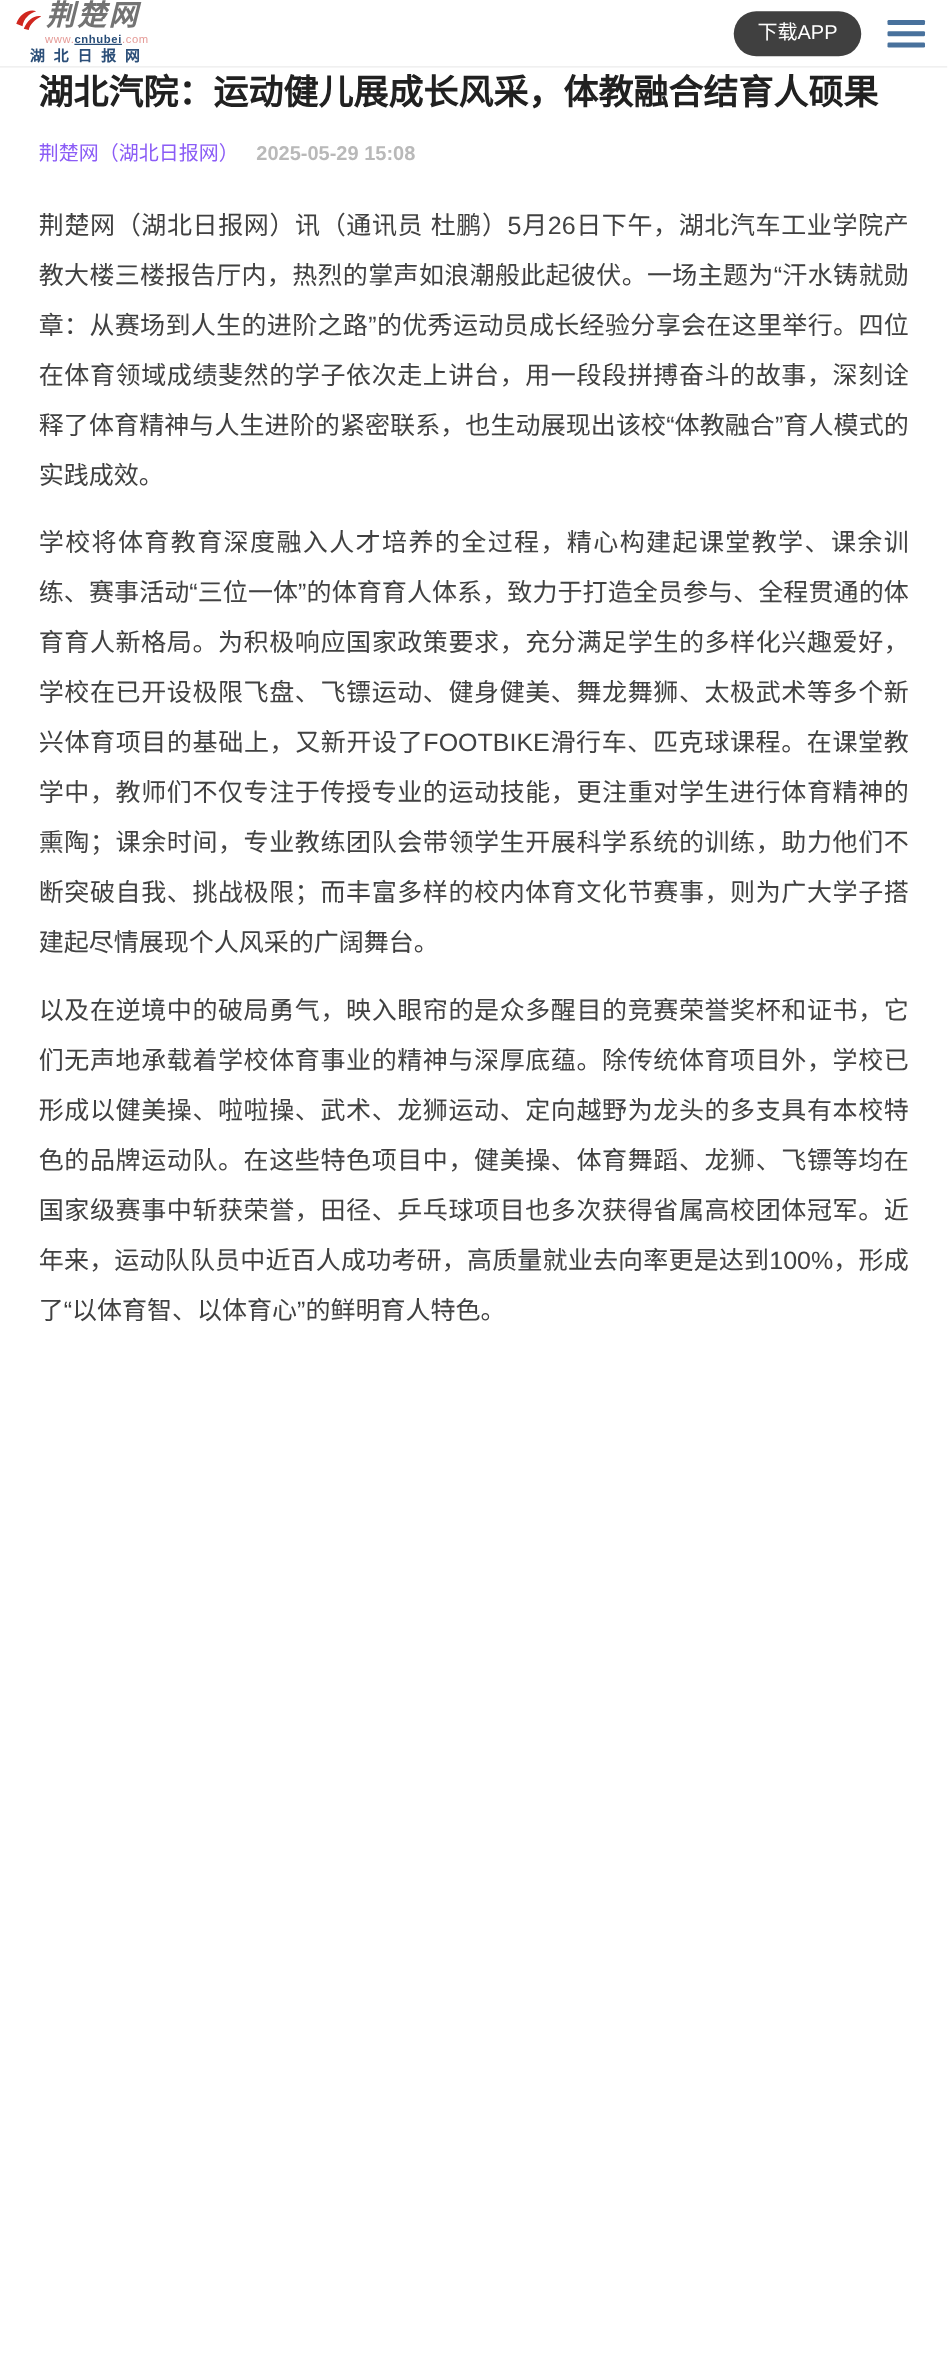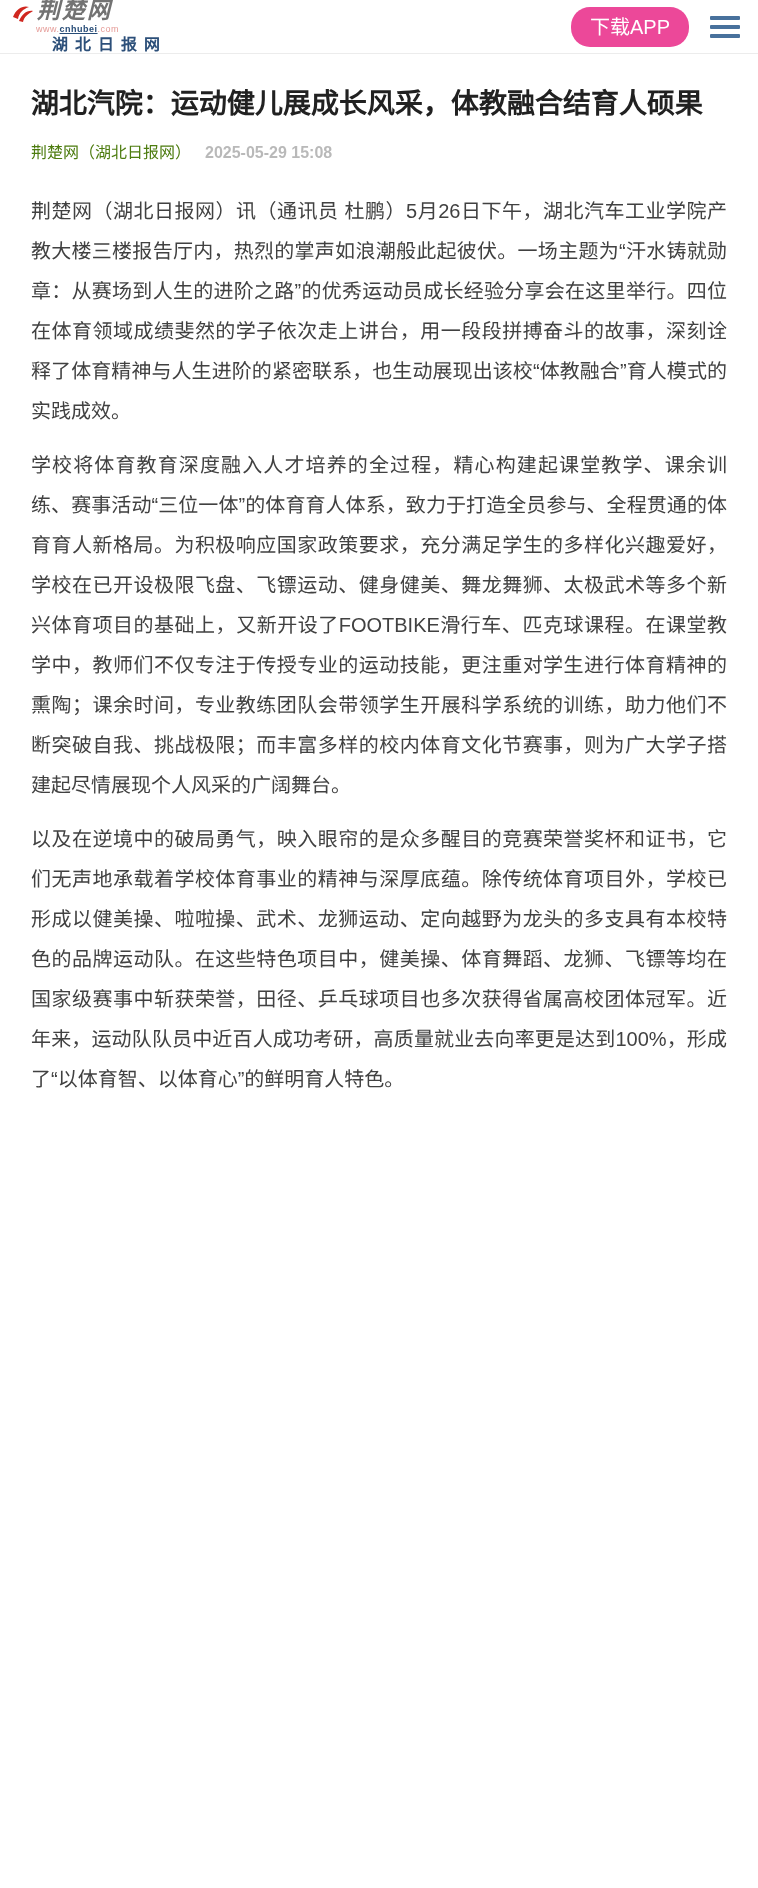--- a/index.html
+++ b/index.html
@@ -44,32 +44,32 @@
   }
   .logo-url {
     font-size: 9px;
     margin: 2px 0 1px 24px;
     letter-spacing: 0.5px;
     line-height: 1.2;
   }
   .logo-url .pink { color: #e59a96; margin-top: 20px; }
   .logo-url .navy { color: #274c77; font-weight: bold; text-decoration: underline; }
   .logo-sub {
-    font-size: 16px;
+    font-size: 12px;
     font-weight: bold;
     color: #2c4f79;
     letter-spacing: 7px;
-    margin-left: 40px;
+    margin-left: 12px;
     line-height: 1.2;
   }
   .header-spacer { flex: 1; }
   .download-btn {
-    background: #ec4899;
+    background: #404040;
     color: #ffffff;
-    font-size: 20px;
+    font-size: 16px;
     line-height: 1;
     padding: 10px 19px;
     border: none;
     border-radius: 19px;
     cursor: pointer;
     font-family: inherit;
   }
   .hamburger {
     margin-left: 21px;
     display: flex;
@@ -84,35 +84,34 @@
     height: 4px;
     border-radius: 1px;
     background: #48719c;
   }
 
   
   .article {
     padding: 0 31px 40px 31px;
   }
   .article-title {
-    margin-top: 30px;
     font-size: 28px;
     font-weight: bold;
     color: #212121;
     line-height: 40px;
   }
   .byline {
     margin-top: 15px;
     display: flex;
     align-items: baseline;
     gap: 14px;
   }
   .byline-source {
     font-size: 16px;
-    color: #4d7c0f;
+    color: #8b5cf6;
   }
   .byline-time {
     font-size: 16px;
     color: #b9b9b9;
     font-weight: bold;
   }
   .article-body {
     margin-top: 28px;
   }
   .article-body p {

